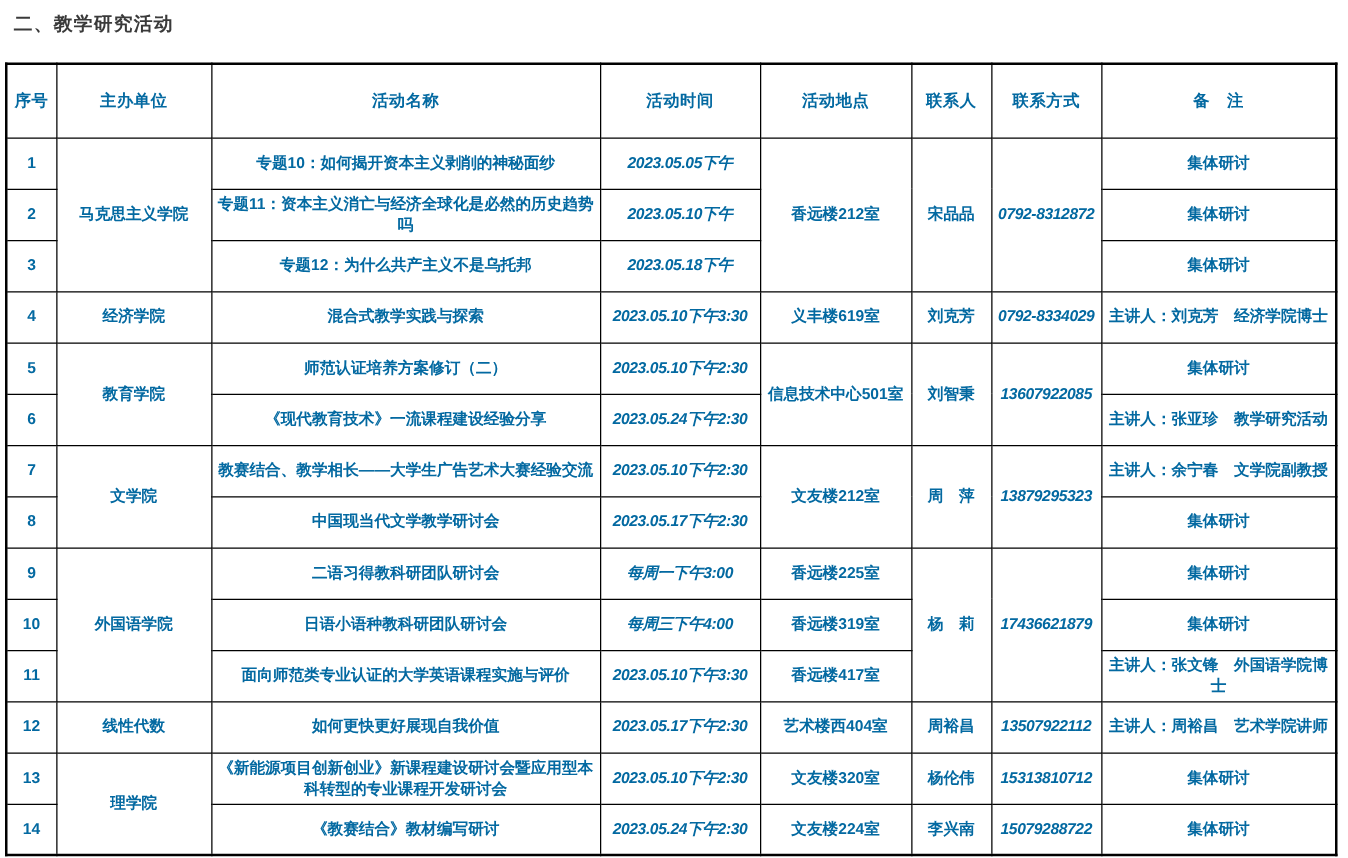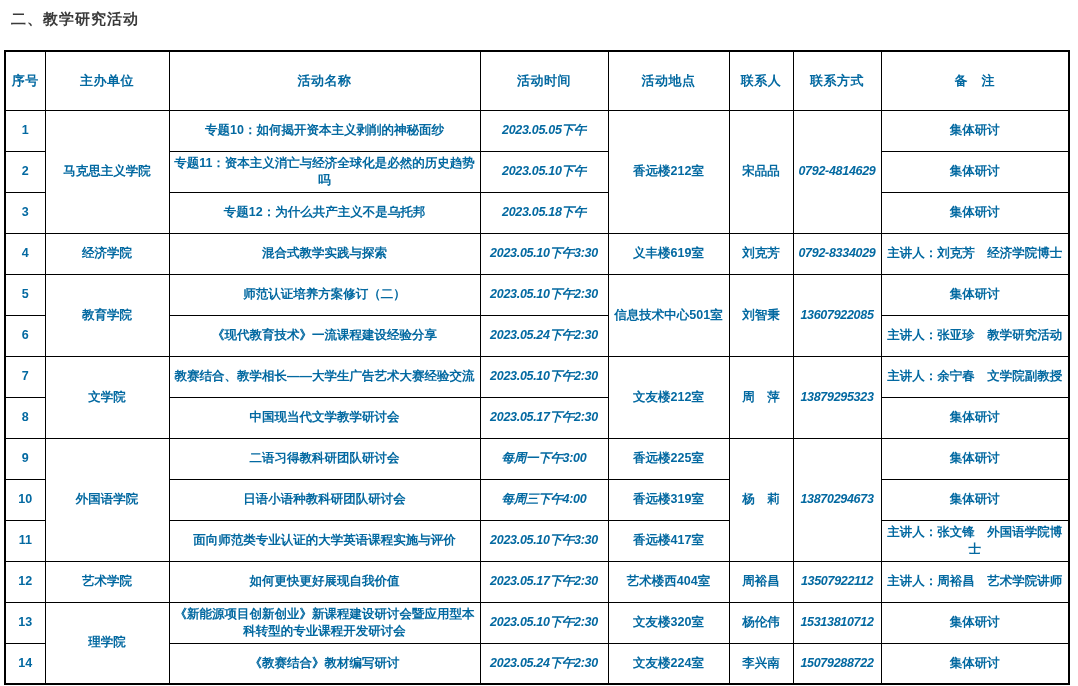--- a/index.html
+++ b/index.html
@@ -97,21 +97,21 @@
       </tr>
     </thead>
     <tbody data-name="table-body">
         <tr data-name="table-row">
           <td data-name="cell-seq">1</td>
           <td data-name="cell-org" rowspan="3">马克思主义学院</td>
           <td data-name="cell-name">专题10：如何揭开资本主义剥削的神秘面纱</td>
           <td data-name="cell-time">2023.05.05下午</td>
           <td data-name="cell-loc" rowspan="3">香远楼212室</td>
           <td data-name="cell-contact" rowspan="3">宋品品</td>
-          <td data-name="cell-phone" rowspan="3">0792-4814629</td>
+          <td data-name="cell-phone" rowspan="3">0792-8312872</td>
           <td data-name="cell-remark">集体研讨</td>
         </tr>
         <tr data-name="table-row">
           <td data-name="cell-seq">2</td>
           <td data-name="cell-name">专题11：资本主义消亡与经济全球化是必然的历史趋势吗</td>
           <td data-name="cell-time">2023.05.10下午</td>
           <td data-name="cell-remark">集体研讨</td>
         </tr>
         <tr data-name="table-row">
           <td data-name="cell-seq">3</td>
@@ -161,40 +161,40 @@
           <td data-name="cell-time">2023.05.17下午2:30</td>
           <td data-name="cell-remark">集体研讨</td>
         </tr>
         <tr data-name="table-row">
           <td data-name="cell-seq">9</td>
           <td data-name="cell-org" rowspan="3">外国语学院</td>
           <td data-name="cell-name">二语习得教科研团队研讨会</td>
           <td data-name="cell-time">每周一下午3:00</td>
           <td data-name="cell-loc">香远楼225室</td>
           <td data-name="cell-contact" rowspan="3">杨　莉</td>
-          <td data-name="cell-phone" rowspan="3">13870294673</td>
+          <td data-name="cell-phone" rowspan="3">17436621879</td>
           <td data-name="cell-remark">集体研讨</td>
         </tr>
         <tr data-name="table-row">
           <td data-name="cell-seq">10</td>
           <td data-name="cell-name">日语小语种教科研团队研讨会</td>
           <td data-name="cell-time">每周三下午4:00</td>
           <td data-name="cell-loc">香远楼319室</td>
           <td data-name="cell-remark">集体研讨</td>
         </tr>
         <tr data-name="table-row">
           <td data-name="cell-seq">11</td>
           <td data-name="cell-name">面向师范类专业认证的大学英语课程实施与评价</td>
           <td data-name="cell-time">2023.05.10下午3:30</td>
           <td data-name="cell-loc">香远楼417室</td>
           <td data-name="cell-remark">主讲人：张文锋　外国语学院博士</td>
         </tr>
         <tr data-name="table-row">
           <td data-name="cell-seq">12</td>
-          <td data-name="cell-org">艺术学院</td>
+          <td data-name="cell-org">线性代数</td>
           <td data-name="cell-name">如何更快更好展现自我价值</td>
           <td data-name="cell-time">2023.05.17下午2:30</td>
           <td data-name="cell-loc">艺术楼西404室</td>
           <td data-name="cell-contact">周裕昌</td>
           <td data-name="cell-phone">13507922112</td>
           <td data-name="cell-remark">主讲人：周裕昌　艺术学院讲师</td>
         </tr>
         <tr data-name="table-row">
           <td data-name="cell-seq">13</td>
           <td data-name="cell-org" rowspan="2">理学院</td>

